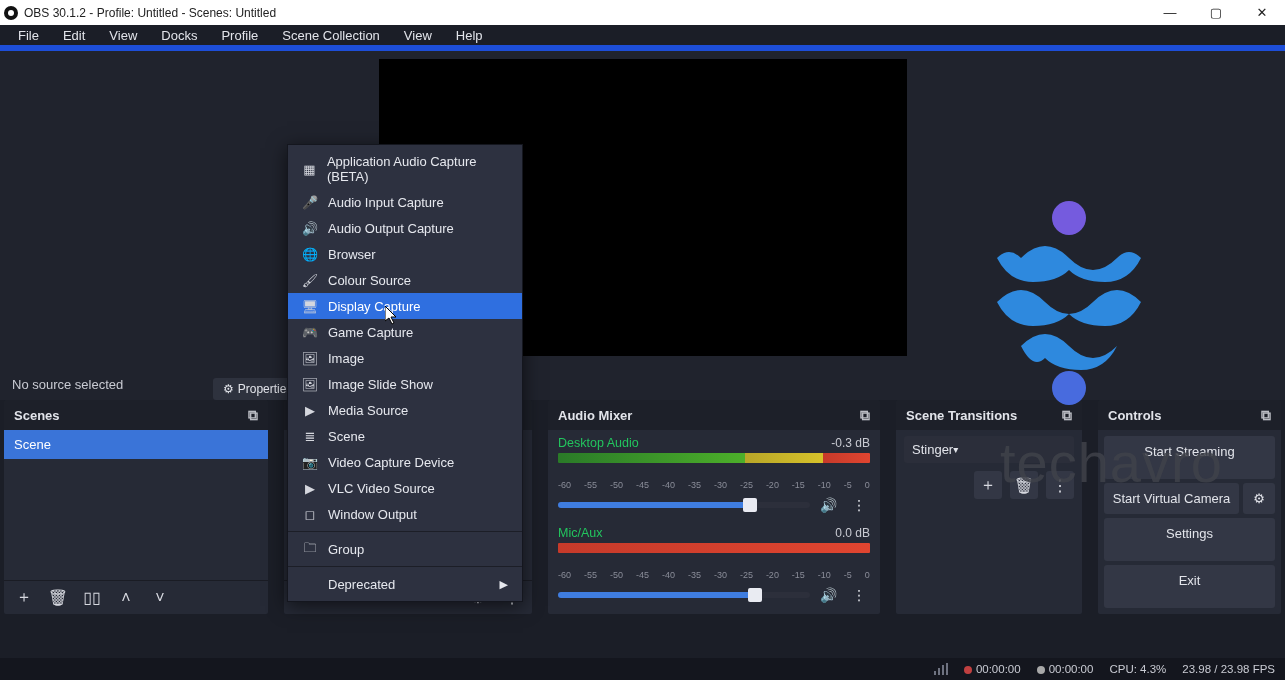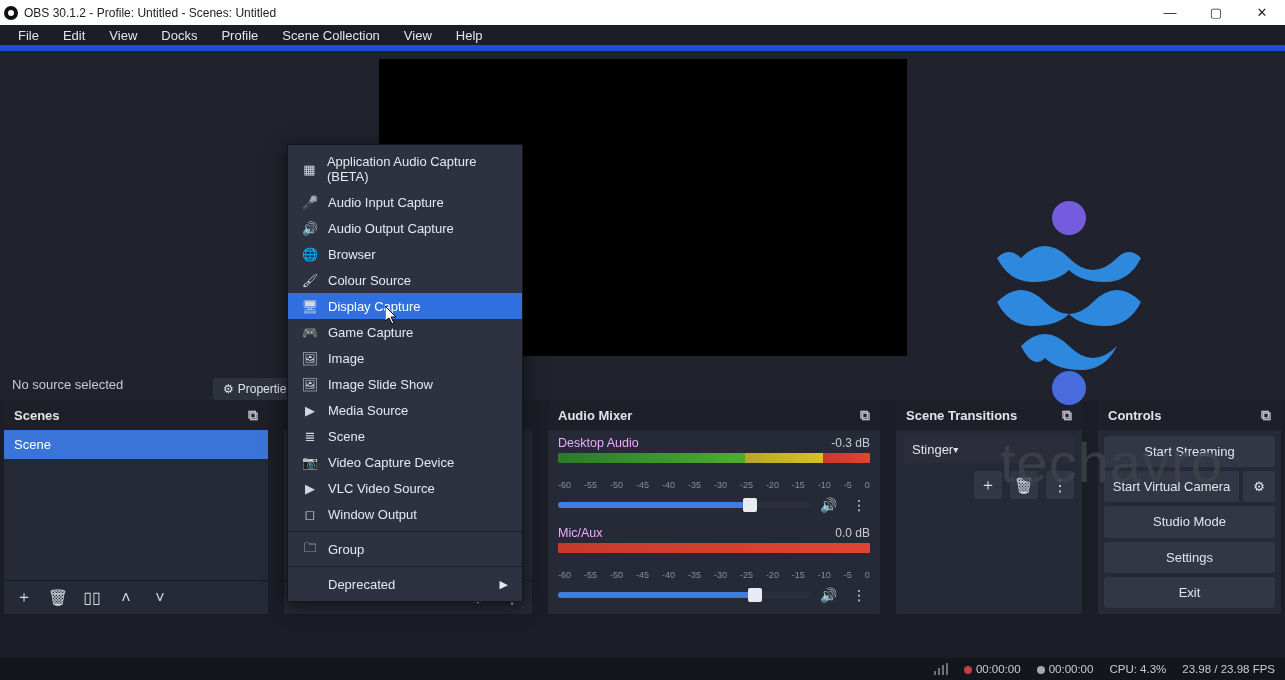--- a/index.html
+++ b/index.html
@@ -32,21 +32,21 @@
   .sq-btn { width:28px; height:28px; display:flex; align-items:center; justify-content:center; background:transparent; border-radius:3px; font-size:16px; color:#d7d9e0; }
   
   .scenes { width:264px; }
   .scene-item { padding:7px 10px; background:#3a74d8; color:#fff; font-size:13px; }
   
   .sources { width:248px; }
   
   .mixer { width:332px; }
   .mixer-body { padding:6px 10px 0 10px; font-size:12.5px; }
   .mix-hdr { display:flex; justify-content:space-between; align-items:baseline; }
-  .mix-name { color:#f0abfc; }
+  .mix-name { color:#22c55e; }
   .mix-db { color:#c9cbd3; font-size:12px;}
   .meter { position:relative; height:10px; background:#1a1c24; margin-top:3px; border-radius:1px; overflow:hidden;}
   .meter .grn { position:absolute; left:0; top:0; bottom:0; background:linear-gradient(90deg,#2a7a28,#4caf2a); }
   .meter .yel { position:absolute; top:0; bottom:0; background:linear-gradient(90deg,#b8a628,#d6c22a); }
   .meter .red { position:absolute; top:0; bottom:0; right:0; background:linear-gradient(90deg,#c63a2a,#e04530); }
   .ticks { display:flex; justify-content:space-between; font-size:9px; color:#8a8d99; margin-top:17px; }
   .ticks span{ display:inline-block; }
   .mix-ctrl { display:flex; align-items:center; gap:8px; margin:4px 0 10px 0; }
   .vol-track { flex:1; height:6px; background:#2c2f3b; position:relative; border-radius:3px;}
   .vol-fill { position:absolute; left:0; top:0; bottom:0; background:#3f7de0; border-radius:3px;}
@@ -253,21 +253,20 @@
       <span class="dock-icon">⧉</span>
     </div>
     <div class="panel-body">
       <div class="big-btn">Start Streaming</div>
       <div class="ctrl-row">
         <div class="big-btn">Start Virtual Camera</div>
         <div class="big-btn small">
             <span>⚙</span>
           </div>
       </div>
-      <div class="big-btn">Studio Mode</div>
       <div class="big-btn">Settings</div>
       <div class="big-btn">Exit</div>
     </div>
   </div>
 </div>
 
 <div class="statusbar">
   <span class="bars">
       <span></span>
       <span></span>

